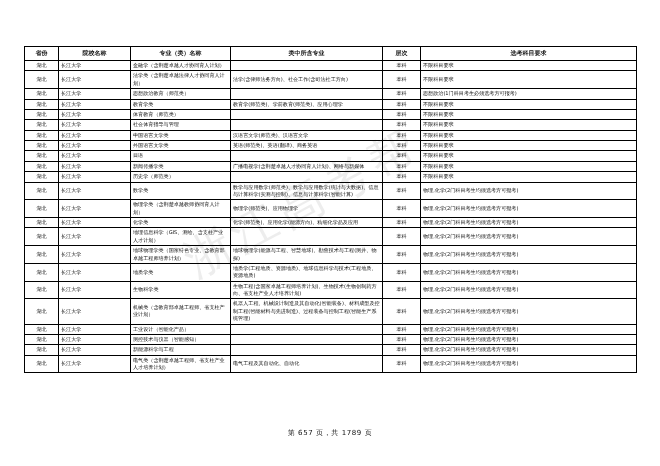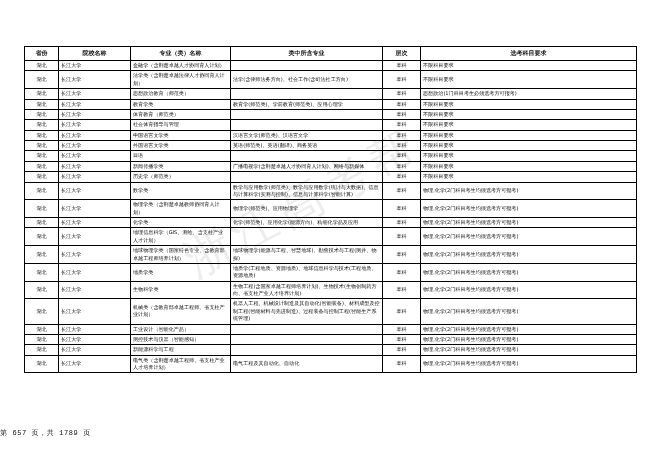--- a/index.html
+++ b/index.html
@@ -76,26 +76,25 @@
   col.c-require { width: 216px; }
 
   td.prov, td.level { text-align: center; }
   td.school, td.major, td.contains, td.require { text-align: left; }
 
   .footer {
     position: absolute;
     left: 0;
     top: 428px;
     width: 660px;
-    text-align: left;
+    text-align: center;
     font-size: 7px;
     color: #111;
     letter-spacing: 0.6px;
     z-index: 2;
-    font-family: Liberation Mono, monospace;
   }
 </style>
 </head>
 <body>
 
 <div class="page">
 
   <div class="watermark">浙江高考帮</div>
 
   <div class="table-wrap">

